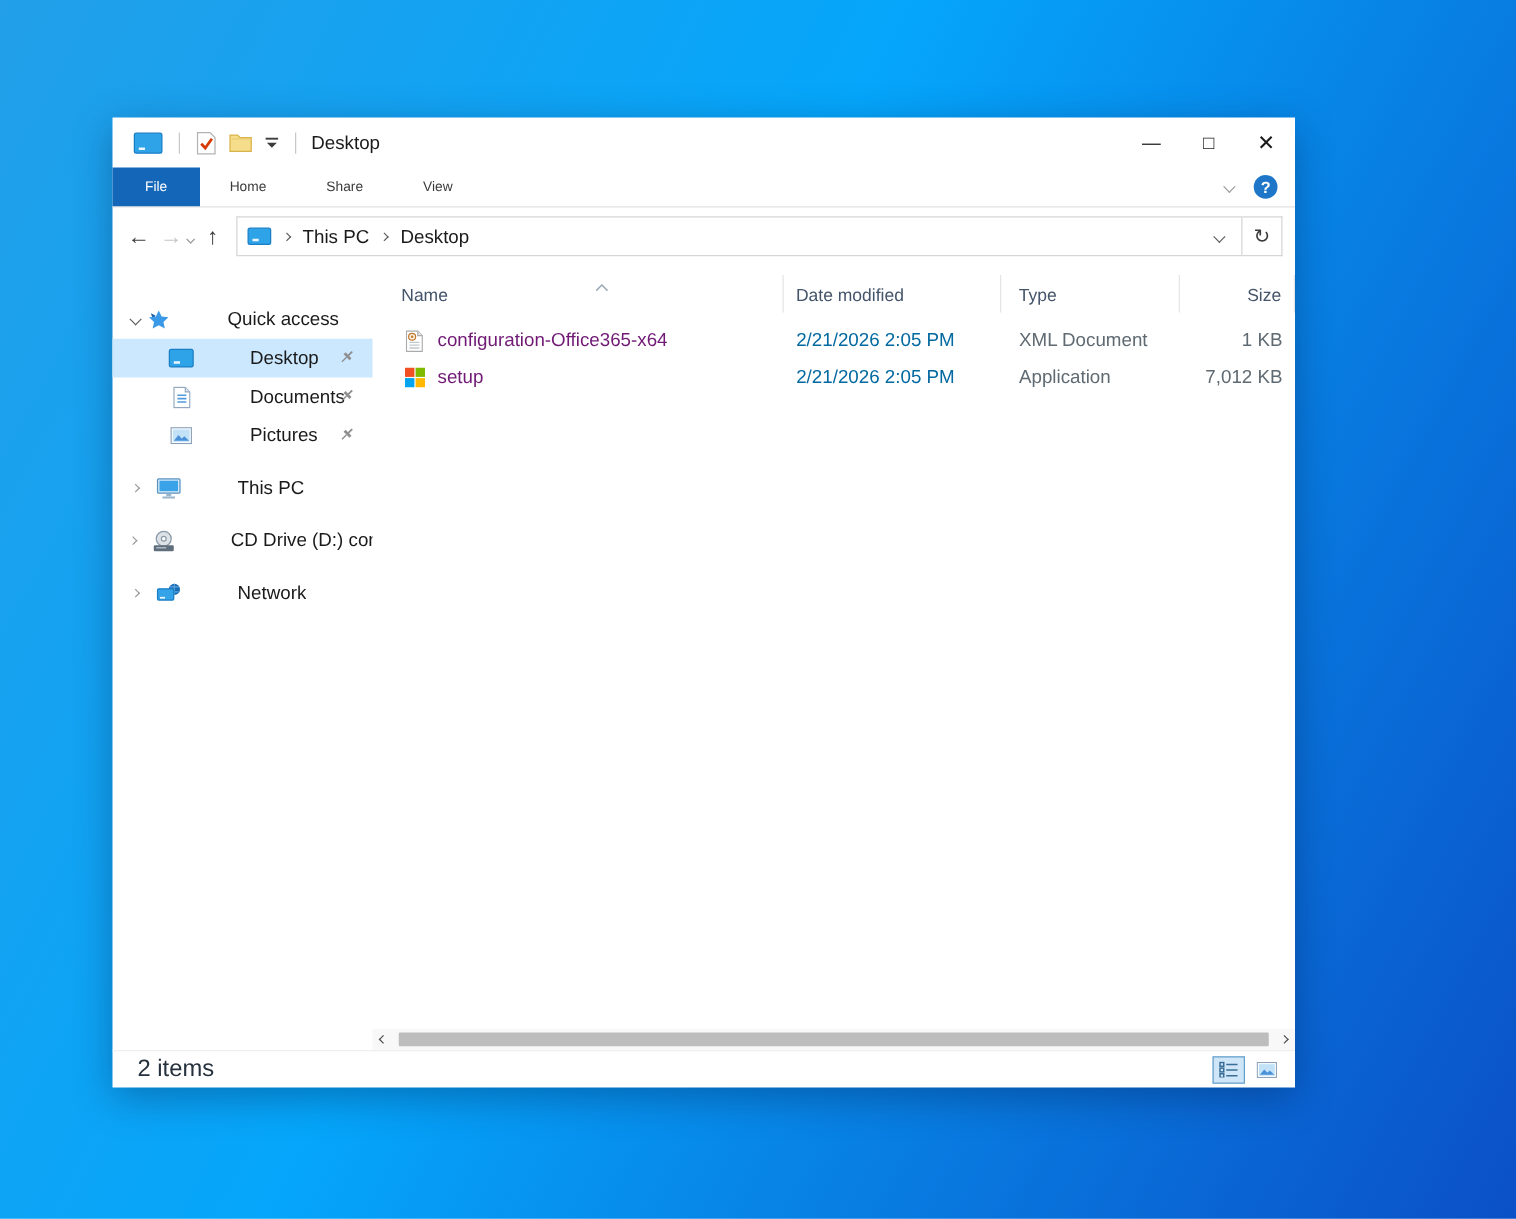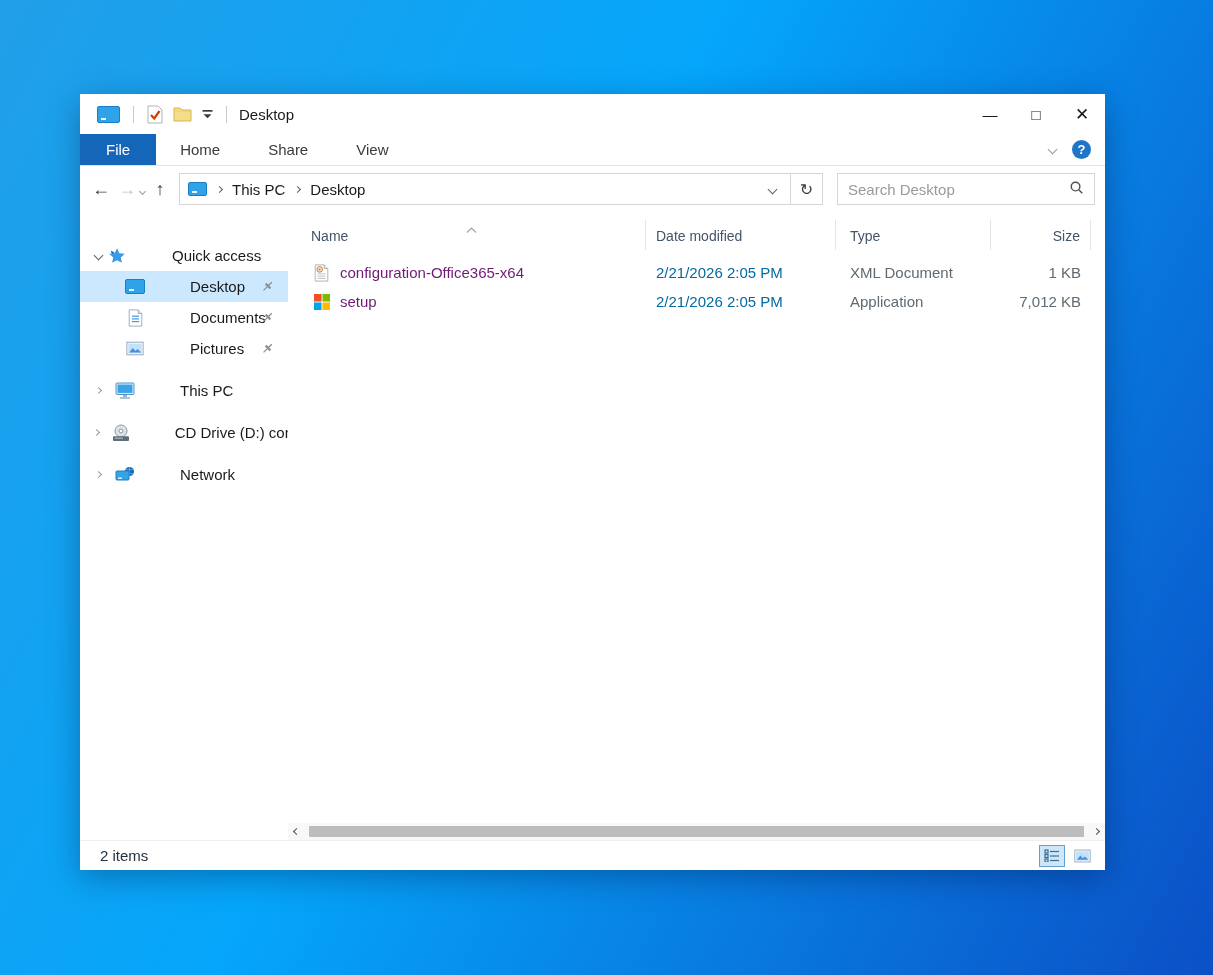--- a/index.html
+++ b/index.html
@@ -1,20 +1,20 @@
 <!DOCTYPE html>
 <html><head>
 <meta charset="utf-8">
 <style>
   * { margin:0; padding:0; box-sizing:border-box; }
   html,body { width:1213px; height:975px; overflow:hidden;
     font-family:"Liberation Sans", sans-serif; }
   body { background:linear-gradient(118deg,#229fe8 0%,#05a6fb 42%,#0b50c6 100%); }
 
-  .win { position:absolute; left:80px; top:94px; width:1025px; height:776px;
+  .win { position:absolute; left:90px; top:94px; width:946px; height:776px;
     background:#fff; display:flex; flex-direction:column;
     box-shadow:0 8px 30px rgba(0,20,60,.35); }
 
   
   .titlebar { height:40px; display:flex; align-items:center; flex:0 0 40px; }
   .tb-left { display:flex; align-items:center; padding-left:12px; flex:1; }
   .vsep { width:1px; height:17px; background:#c9c9c9; margin:0 8px; }
   .tb-ic { display:flex; align-items:center; margin:0 5px; }
   .mon { width:23px; height:17px; background:#2fa3e8; border:1px solid #1a7ec4;
     border-radius:2px; position:relative; }
@@ -22,21 +22,21 @@
     height:2px; background:rgba(255,255,255,.9); }
   .win-title { font-size:15px; color:#1a1a1a; margin-left:4px; }
   .tb-ctrls { display:flex; height:40px; }
   .ctrl { width:46px; height:40px; display:flex; align-items:center;
     justify-content:center; font-size:15px; color:#1a1a1a; cursor:default; }
   .ctrl.close { font-size:17px; }
 
   
   .tabs { height:32px; flex:0 0 32px; display:flex; align-items:stretch;
     border-bottom:1px solid #e2e2e2; }
-  .tab { padding:0 24px; display:flex; align-items:center; font-size:15px;
+  .tab { padding:0 24px; display:flex; align-items:center; font-size:11px;
     color:#3b3b3b; }
   .tab.file { background:#1467b8; color:#fff; padding:0 26px; }
   .tabs-right { margin-left:auto; display:flex; align-items:center; gap:16px;
     padding-right:14px; }
   .help-btn { width:19px; height:19px; border-radius:50%; background:#1d76c8;
     color:#fff; font-size:13px; font-weight:bold; display:flex;
     align-items:center; justify-content:center; }
 
   
   .toolbar { height:46px; flex:0 0 46px; display:flex; align-items:center;
@@ -109,21 +109,21 @@
     background:#f8f8f8; display:flex; align-items:center; }
   .hs-arrow { width:17px; display:flex; justify-content:center; }
   .hs-track { flex:1; height:17px; position:relative; }
   .hs-thumb { position:absolute; left:4px; right:4px; top:3px; height:11px;
     background:#bdbdbd; border-radius:1px; }
 
   
   .statusbar { height:30px; flex:0 0 30px; display:flex; align-items:center;
     justify-content:space-between; padding:0 10px 0 20px;
     border-top:1px solid #efefef; }
-  .status-text { font-size:15px; color:#25313d; }
+  .status-text { font-size:19px; color:#25313d; }
   .view-btns { display:flex; gap:4px; }
   .vbtn { width:26px; height:22px; display:flex; align-items:center;
     justify-content:center; border:1px solid transparent; }
   .vbtn.active { background:#cfe6f8; border-color:#66a0cc; }
 </style>
 </head>
 <body>
 
 <div class="win">
 
@@ -181,29 +181,20 @@
       <span class="mon" style="width:19px;height:14px;"></span>
       <span class="chev sm right" style="margin:0 4px 0 10px;"></span>
       <span class="crumb">This PC</span>
       <span class="chev sm right" style="margin:0 4px;"></span>
       <span class="crumb">Desktop</span>
       <span class="addr-right">
           <span class="chev down"></span>
         </span>
     </div>
     <div class="refresh">↻</div>
-    <div class="search">
-      <input placeholder="Search Desktop" style="">
-      <span>
-        <svg width="15" height="15" viewBox="0 0 16 16">
-            <circle cx="7" cy="7" r="4.6" fill="none" stroke="#4f4f4f" stroke-width="1.5"></circle>
-            <line x1="10.6" y1="10.6" x2="14.2" y2="14.2" stroke="#4f4f4f" stroke-width="1.5"></line>
-          </svg>
-      </span>
-    </div>
   </div>
 
   <div class="main">
 
     <div class="sidebar">
       <div class="srow">
         <span class="chev-cell">
             <span class="chev down"></span>
           </span>
         <span class="ic">

